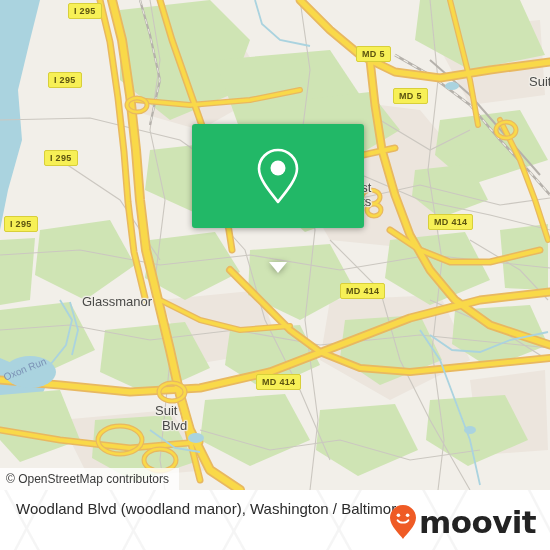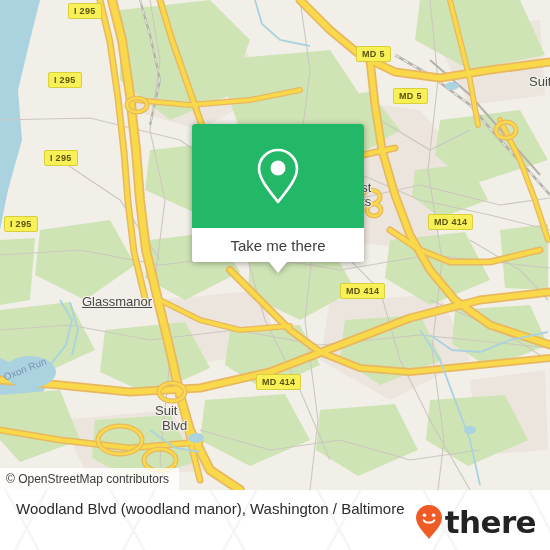--- a/index.html
+++ b/index.html
@@ -321,41 +321,38 @@
     <div class="shield" style="left:68px; top:3px;">I 295</div>
     <div class="shield" style="left:48px; top:72px;">I 295</div>
     <div class="shield" style="left:44px; top:150px;">I 295</div>
     <div class="shield" style="left:4px;  top:216px;">I 295</div>
     <div class="shield" style="left:356px; top:46px;">MD 5</div>
     <div class="shield" style="left:393px; top:88px;">MD 5</div>
     <div class="shield" style="left:428px; top:214px;">MD 414</div>
     <div class="shield" style="left:340px; top:283px;">MD 414</div>
     <div class="shield" style="left:256px; top:374px;">MD 414</div>
 
-    <div class="place-label" style="left:82px; top:294px;text-decoration:underline;">Glassmanor</div>
+    <div class="place-label" style="left:82px; top:294px;">Glassmanor</div>
     <div class="place-label" style="left:155px; top:403px;">Suit</div>
     <div class="place-label" style="left:162px; top:418px;">Blvd</div>
     <div class="place-label" style="left:354px; top:180px;">ast</div>
     <div class="place-label" style="left:354px; top:194px;">hts</div>
     <div class="place-label" style="left:529px; top:74px;">Suit</div>
 
     <div class="water-label" style="left:4px; top:372px; transform: rotate(-22deg);">Oxon Run</div>
 
     <div class="popup">
       <div class="popup-body">
         <div class="popup-green">
           <span>
             <svg width="46" height="58" viewBox="0 0 46 58" aria-hidden="true">
               <path d="M23 3 C12.5 3 4 11.4 4 21.8 C4 33 17 47 23 55 C29 47 42 33 42 21.8 C42 11.4 33.5 3 23 3 Z" fill="none" stroke="#ffffff" stroke-width="2.6" stroke-linejoin="round"></path>
               <circle cx="23" cy="21" r="7.5" fill="#ffffff"></circle>
             </svg>
           </span>
-        </div>
-        <div class="popup-action">
-          <span>Take me there</span>
         </div>
       </div>
       <div class="popup-tail"></div>
     </div>
 
     <div class="attribution">
       <span>© OpenStreetMap contributors</span>
     </div>
   </div>
 
@@ -380,17 +377,17 @@
 
     <div class="brand">
       <span>
         <svg class="brand-mark" width="30" height="36" viewBox="0 0 30 36" aria-hidden="true">
           <path d="M15 1 C7.8 1 2 6.7 2 13.8 C2 22 12 30.5 15 35 C18 30.5 28 22 28 13.8 C28 6.7 22.2 1 15 1 Z" fill="#ef5b25"></path>
           <circle cx="10.4" cy="11.2" r="1.8" fill="#ffffff"></circle>
           <circle cx="19.6" cy="11.2" r="1.8" fill="#ffffff"></circle>
           <path d="M9.6 16.2 C11.6 19.4 18.4 19.4 20.4 16.2" fill="none" stroke="#ffffff" stroke-width="1.9" stroke-linecap="round"></path>
         </svg>
       </span>
-      <span class="brand-word">there</span>
+      <span class="brand-word">moovit</span>
     </div>
   </div>
 
 </div>
 
 </body></html>

